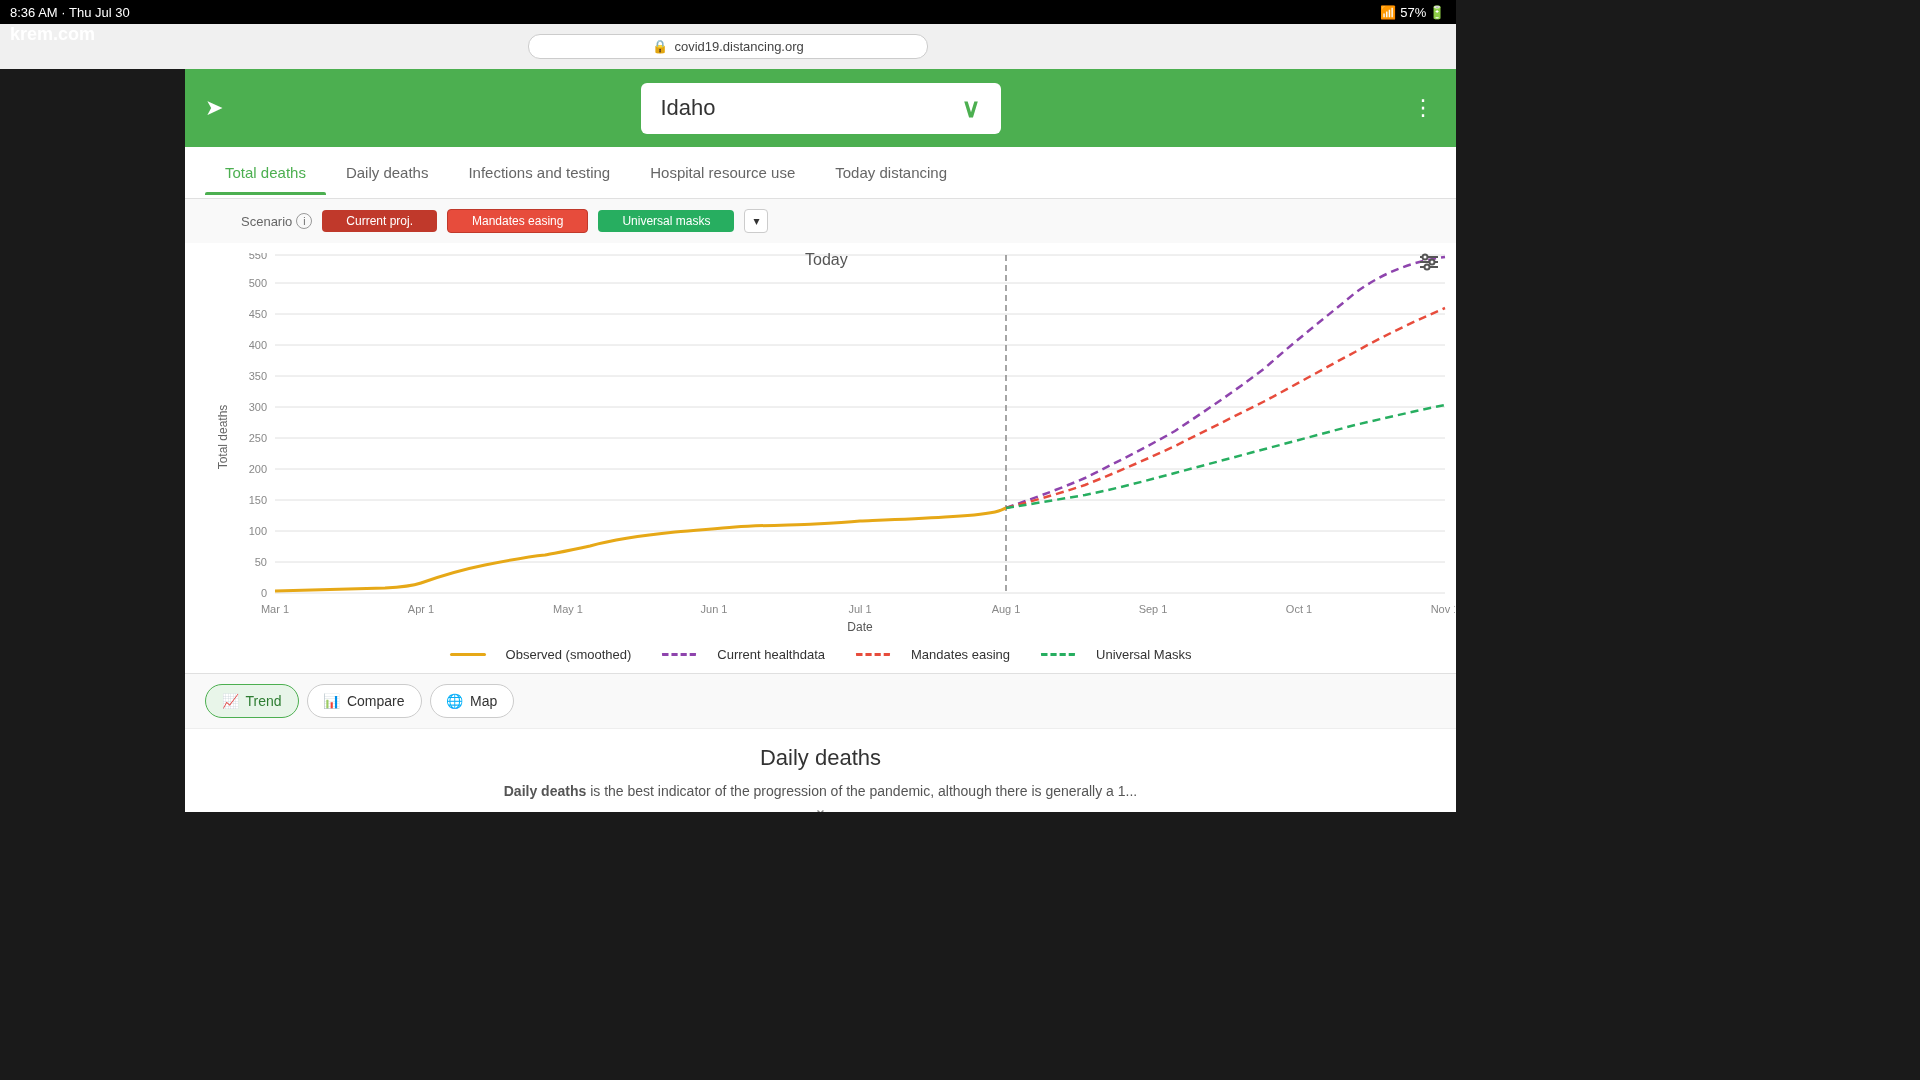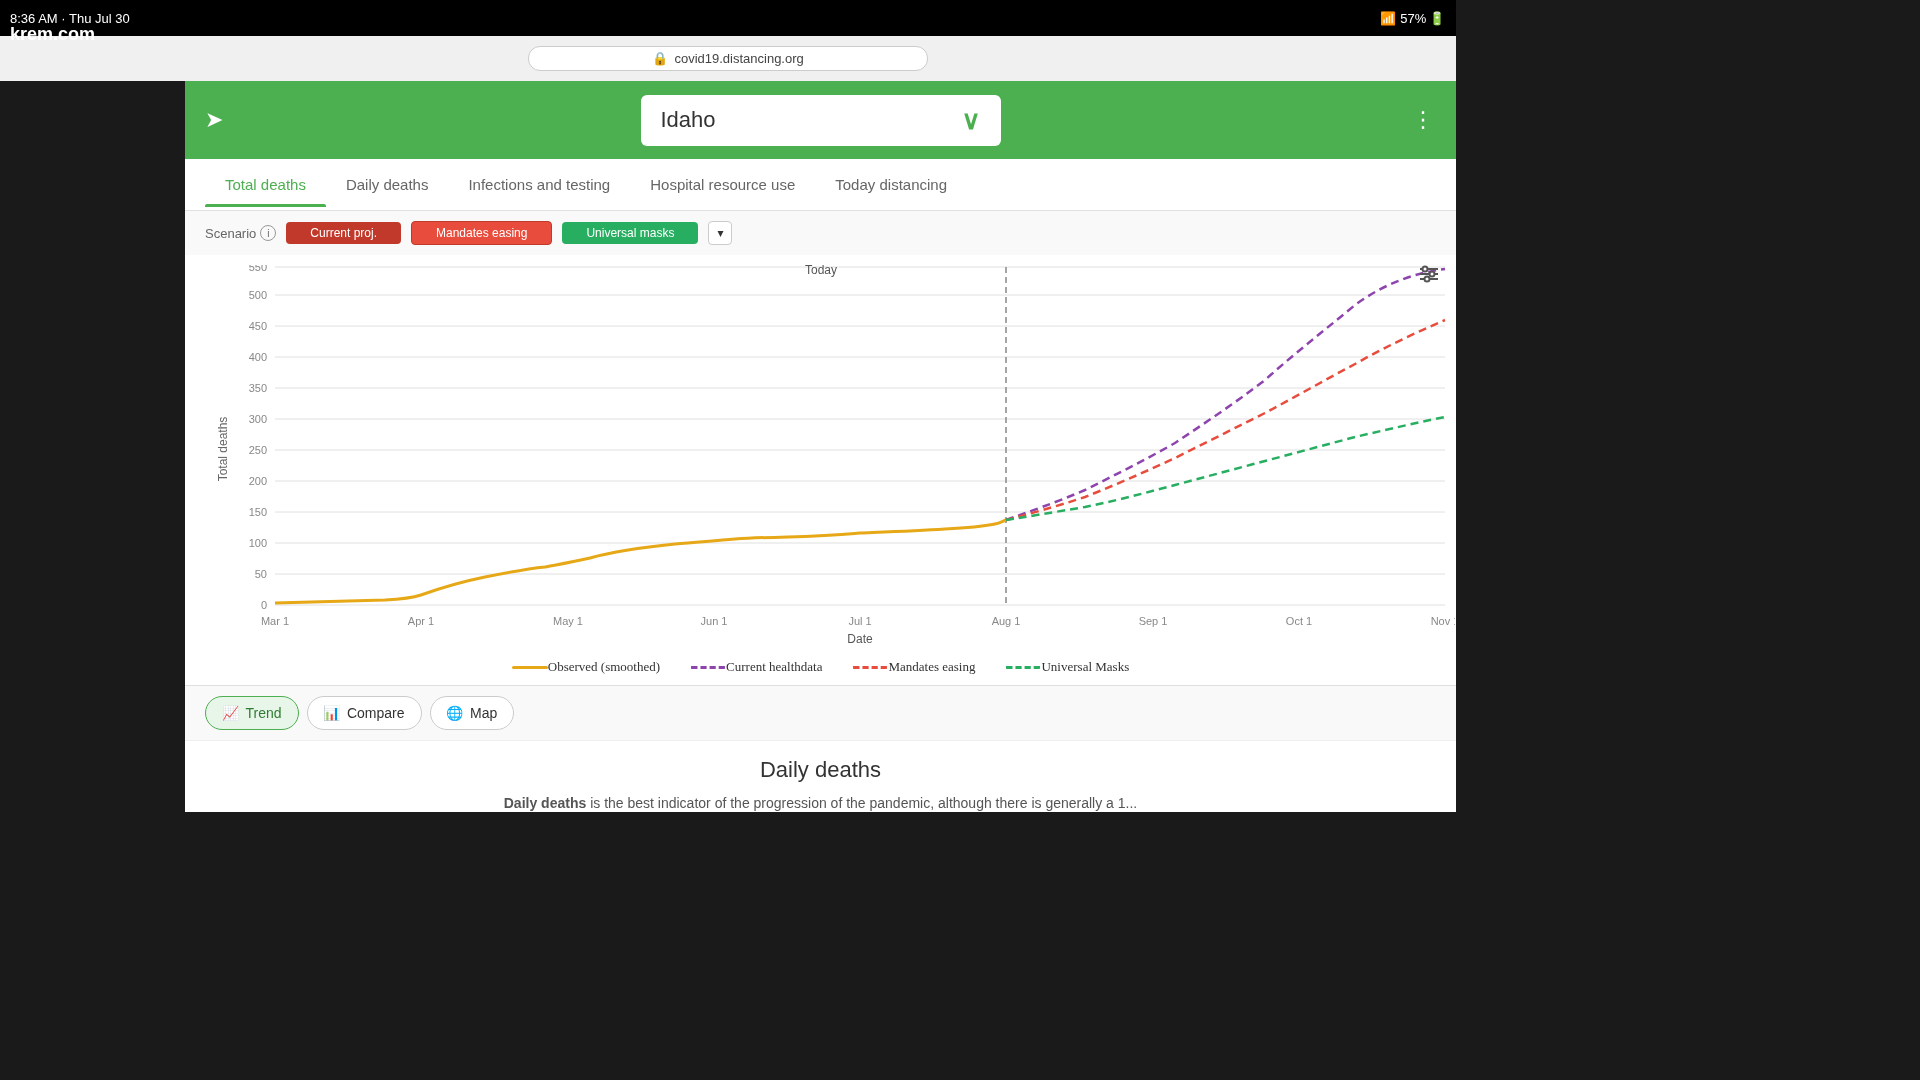--- a/index.html
+++ b/index.html
@@ -13,21 +13,21 @@
     }
 
     .status-bar {
       background: #000;
       color: #fff;
       font-size: 13px;
       padding: 2px 10px;
       display: flex;
       justify-content: space-between;
       align-items: center;
-      height: 36px;
+      height: 24px;
     }
 
     .url-bar {
       background: #fff;
       border: 1px solid #ccc;
       border-radius: 12px;
       padding: 4px 14px;
       font-size: 13px;
       color: #444;
       display: flex;
@@ -140,20 +140,21 @@
       background: #f9f9f9;
       height: 44px;
     }
 
     .scenario-label {
       font-size: 13px;
       color: #666;
       display: flex;
       align-items: center;
       gap: 4px;
+      margin-left: 36px;
     }
 
     .badge {
       border-radius: 4px;
       padding: 4px 24px;
       font-size: 12px;
       font-weight: 500;
       color: #fff;
       cursor: pointer;
     }
@@ -174,41 +175,40 @@
     
     .chart-container {
       background: #fff;
       padding: 10px 10px 0 10px;
       position: relative;
     }
 
     .today-label {
       position: absolute;
       top: 10px;
-      font-size: 12px;
+      font-size: 16px;
       color: #555;
     }
 
     
     .legend {
       display: flex;
       align-items: center;
       justify-content: center;
       gap: 30px;
       padding: 10px 0 4px;
       flex-wrap: wrap;
     }
 
     .legend-item {
       display: flex;
       align-items: center;
-      gap: 0;
+      gap: 20px;
       font-size: 13px;
       color: #333;
-      font-family: Liberation Serif, serif;
     }
 
     .legend-line {
       width: 36px;
       height: 3px;
       border-radius: 2px;
     }
 
     .legend-line-solid { background: #e6a817; }
     .legend-line-dashed-purple {

